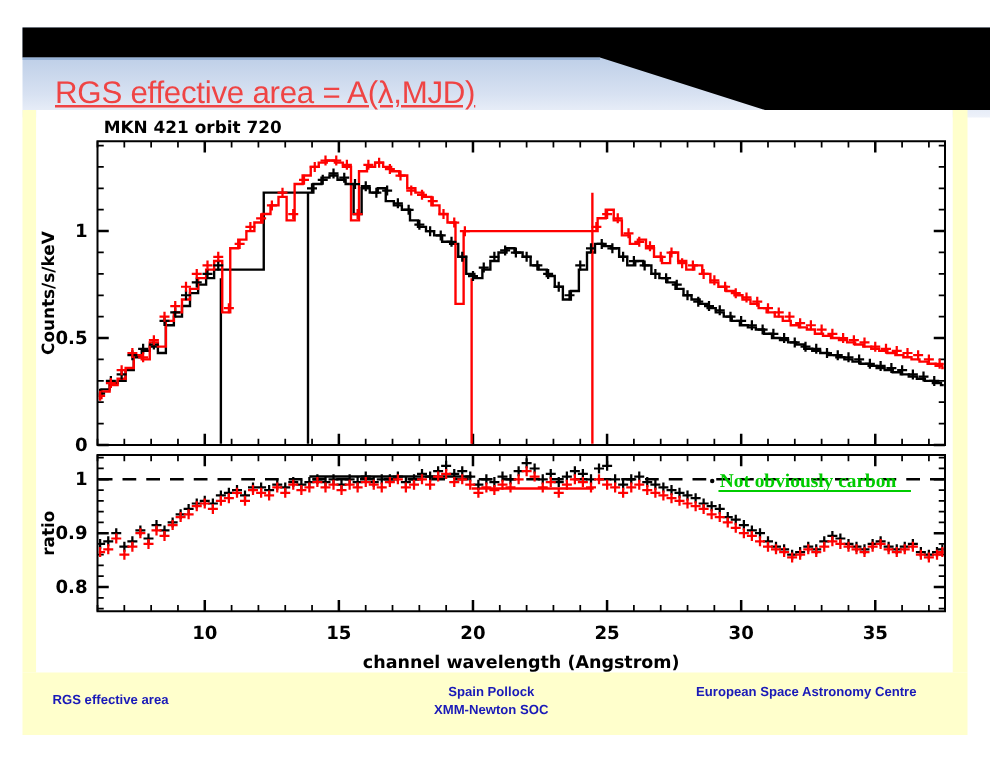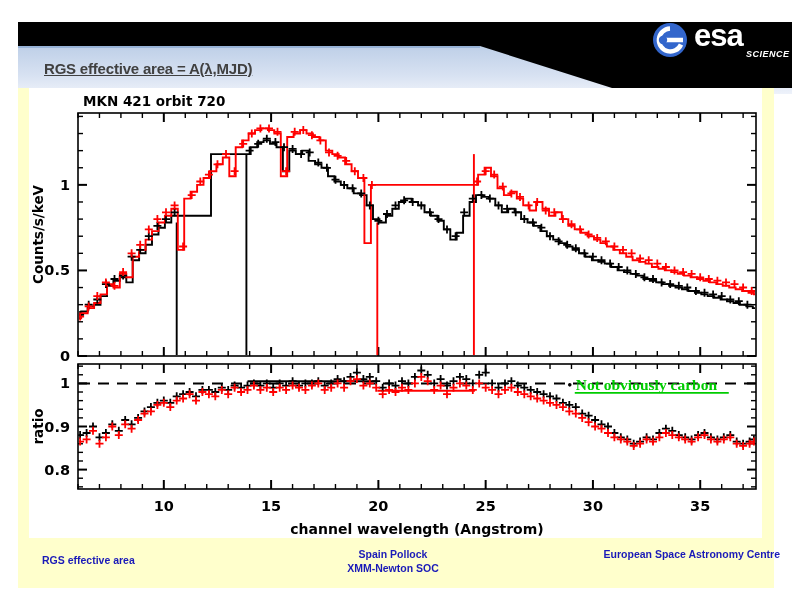--- a/index.html
+++ b/index.html
@@ -20,23 +20,23 @@
   #header {
     position: absolute; left: 0; top: 0;
     width: 792px; height: 100px;
     overflow: hidden;
   }
   #header-svg { position:absolute; left:0; top:0; }
 
   #title {
     position: absolute;
     left: 44px; top: 60px;
-    font-size: 15px;
-    font-weight: bold;
-    color: #404040;
+    font-size: 25px;
+    font-weight: normal;
+    color: #ef4444;
     text-decoration: underline;
     letter-spacing: -0.2px;
     white-space: nowrap;
     font-family: "Liberation Sans", sans-serif;
   }
 
   
   #esa-logo {
     position: absolute;
     left: 650px; top: 22px;
@@ -97,21 +97,21 @@
   .foot-txt {
     position: absolute;
     color: #1a1ab8;
     font-size: 10.5px;
     font-weight: bold;
     font-family: "Liberation Sans", sans-serif;
     line-height: 14px;
   }
   #foot-left  { left: 24px;  top: 15px; }
   #foot-mid   { left: 300px; top: 9px; text-align: center; width: 150px;}
-  #foot-right { left: 492px; top: 9px; text-align: right; width: 270px;}
+  #foot-right { left: 492px; top: 9px; text-align: center; width: 270px;}
 </style>
 </head>
 <body>
 
 <div id="slide">
 
   <div id="header">
     <svg id="header-svg" width="792" height="100" viewBox="0 0 792 100">
       <defs>
         <linearGradient id="bluegrad" x1="0" y1="0" x2="0" y2="1">
@@ -130,31 +130,20 @@
 
       <rect x="18" y="22" width="774" height="72" fill="url(#bluegrad)"></rect>
 
       <polygon points="18,22 792,22 792,88 612,88 480,46 18,46" fill="#000000"></polygon>
 
       <rect x="18" y="46" width="462" height="2" fill="#8fabd2" opacity="0.8"></rect>
     </svg>
 
     <div id="title">RGS effective area = A(λ,MJD)</div>
 
-    <div id="esa-logo">
-      <svg width="130" height="48" viewBox="0 0 130 48">
-        <circle cx="20" cy="18" r="17" fill="#3366cc"></circle>
-        <path d="M 20 5 A 13 13 0 1 1 20 31 A 13 13 0 0 1 20 5 Z" fill="#3366cc"></path>
-        <path d="M 8 18 L 33 18" stroke="#ffffff" stroke-width="4.5" fill="none"></path>
-        <path d="M 20 6.5 A 11.5 11.5 0 1 0 31 22.5" stroke="#ffffff" stroke-width="4.5" fill="none" stroke-linecap="butt"></path>
-        <circle cx="13" cy="18" r="4.2" fill="#3366cc"></circle>
-      </svg>
-      <span class="esa-text">esa</span>
-      <span class="esa-science">SCIENCE</span>
-    </div>
   </div>
 
   <div id="yellow-left"></div>
   <div id="yellow-right"></div>
   <div id="plot-white"></div>
 
   <svg id="chart" width="733" height="450" viewBox="0 0 733 450">
       <text x="54" y="18" font-family="&quot;DejaVu Sans&quot;, sans-serif" font-size="13.5" font-weight="bold" fill="#000000">MKN 421 orbit 720</text>
       <g>
         <rect x="49" y="25" width="678" height="243" fill="none" stroke="#000000" stroke-width="1.6"></rect>

